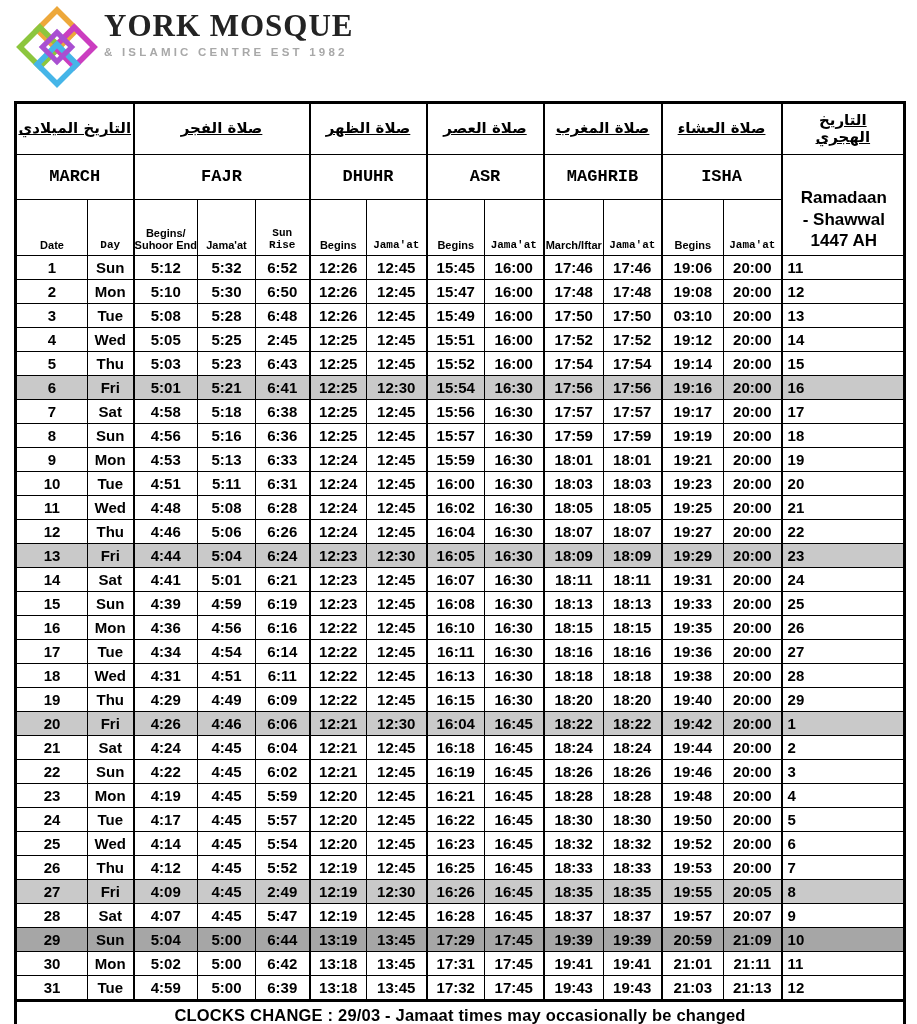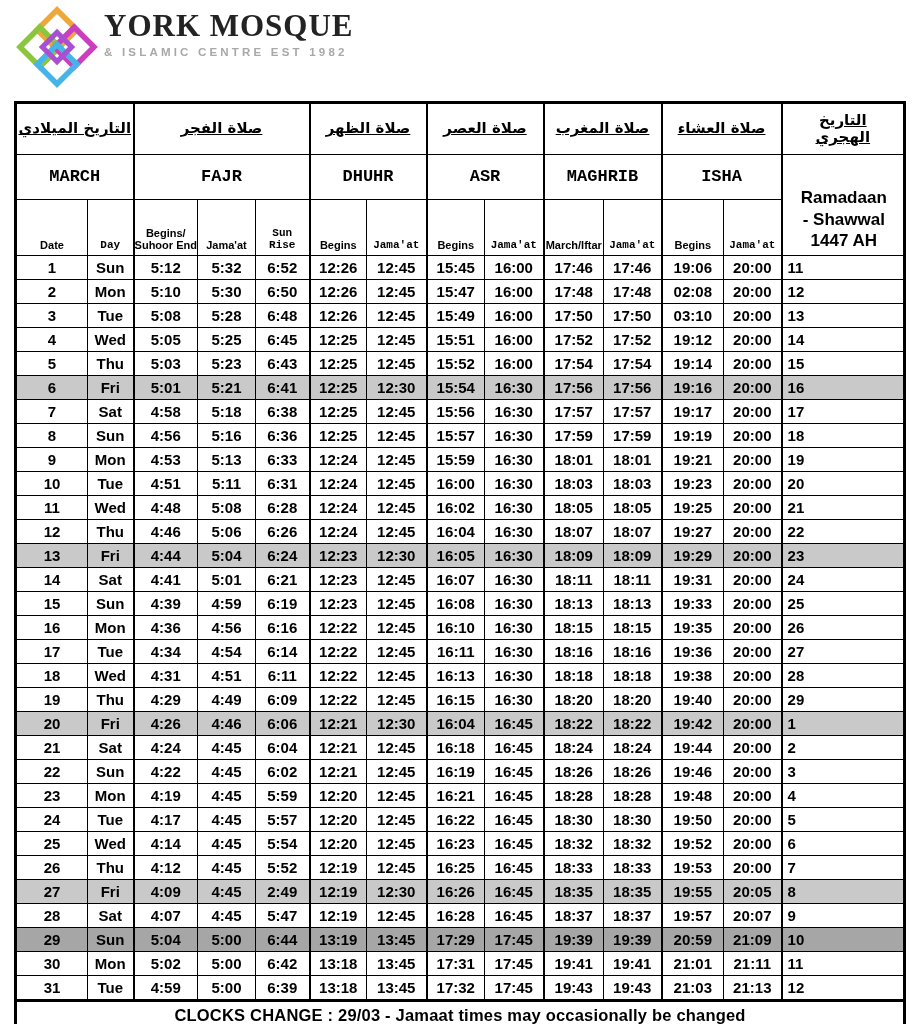--- a/index.html
+++ b/index.html
@@ -138,21 +138,21 @@
           <td>Mon</td>
           <td>5:10</td>
           <td>5:30</td>
           <td>6:50</td>
           <td>12:26</td>
           <td>12:45</td>
           <td>15:47</td>
           <td>16:00</td>
           <td>17:48</td>
           <td>17:48</td>
-          <td>02:08</td>
+          <td>19:08</td>
           <td>20:00</td>
           <td>12</td>
         </tr>
         <tr>
           <td>3</td>
           <td>Tue</td>
           <td>5:08</td>
           <td>5:28</td>
           <td>6:48</td>
           <td>12:26</td>
@@ -163,21 +163,21 @@
           <td>17:50</td>
           <td>03:10</td>
           <td>20:00</td>
           <td>13</td>
         </tr>
         <tr>
           <td>4</td>
           <td>Wed</td>
           <td>5:05</td>
           <td>5:25</td>
-          <td>6:45</td>
+          <td>2:45</td>
           <td>12:25</td>
           <td>12:45</td>
           <td>15:51</td>
           <td>16:00</td>
           <td>17:52</td>
           <td>17:52</td>
           <td>19:12</td>
           <td>20:00</td>
           <td>14</td>
         </tr>

